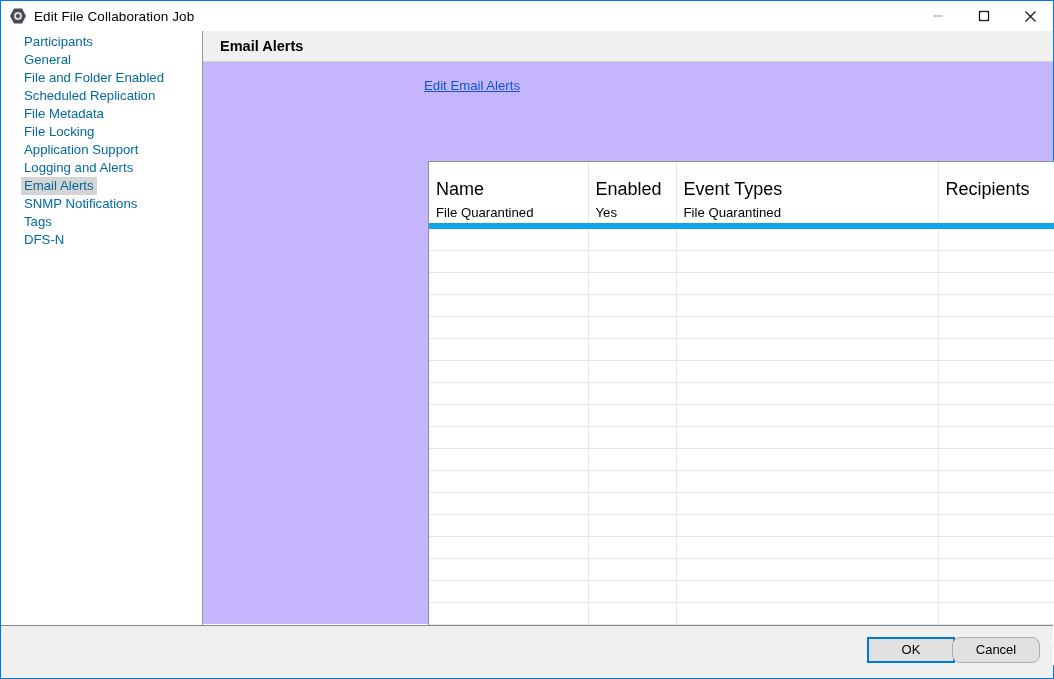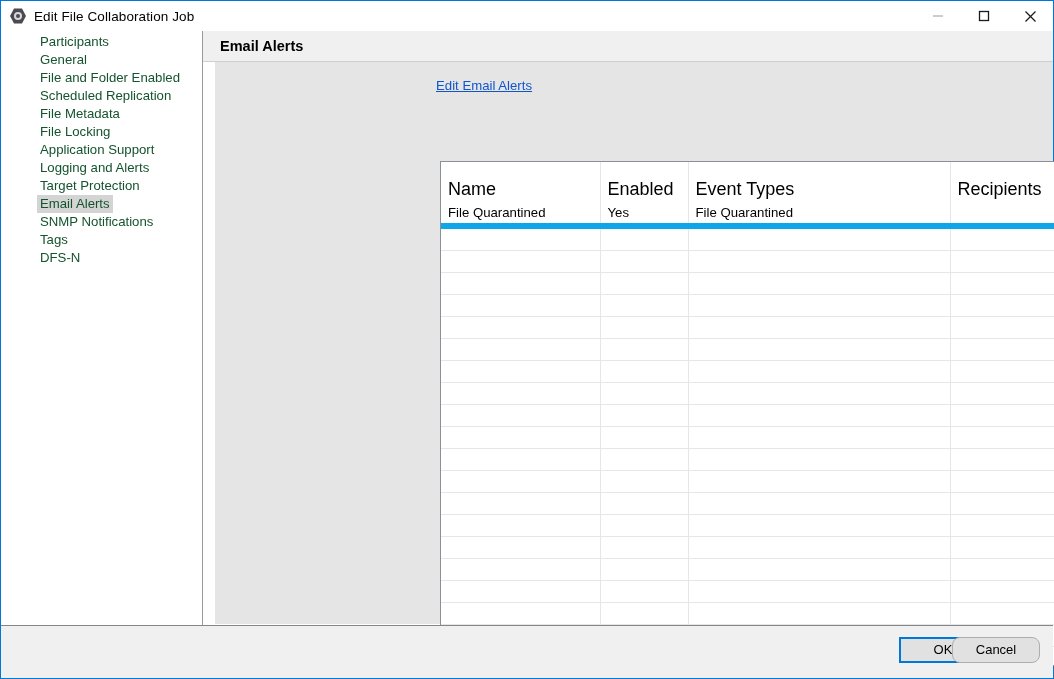--- a/index.html
+++ b/index.html
@@ -102,24 +102,24 @@
     min-width: 202px;
     background: #ffffff;
     border-right: 1px solid #9a9a9a;
     box-sizing: border-box;
     padding-top: 2px;
     height: 594px;
   }
   .nav-item {
     height: 18px;
     line-height: 18px;
-    margin: 0 0 0 36px;
+    margin: 0 0 0 20px;
     padding: 0 3px;
     font-size: 13.2px;
-    color: #14532d;
+    color: #0369a1;
     display: inline-block;
     white-space: nowrap;
   }
   .nav-row { height: 18px; }
   .nav-item.selected {
     background: #d4d4d4;
   }
 
   
   #content {
@@ -139,24 +139,23 @@
     box-sizing: border-box;
   }
   #panel-title {
     font-size: 14.5px;
     font-weight: bold;
     margin-left: 17px;
     color: #000;
   }
   #panel-inner {
     position: relative;
-    background: #e5e5e5;
+    background: #c4b5fd;
     height: 562px;
     box-sizing: border-box;
-    margin-left: 12px;
   }
   #edit-link {
     position: absolute;
     left: 221px;
     top: 16px;
     font-size: 13.2px;
     color: #1155cc;
     text-decoration: underline;
     cursor: pointer;
   }
@@ -229,21 +228,21 @@
     font-family: "Liberation Sans", sans-serif;
     background: #e1e1e1;
     border: 1px solid #adadad;
     box-sizing: border-box;
     text-align: center;
     line-height: 24px;
     color: #000;
     padding: 0;
   }
   #ok-button {
-    left: 898px;
+    left: 866px;
     border: 2px solid #0078d7;
     line-height: 22px;
   }
   #cancel-button {
     left: 951px;
     border-radius: 8px;
   }
 </style>
 </head>
 <body>
@@ -282,21 +281,20 @@
 
     <div id="sidebar">
       <div class="nav-row"><span class="nav-item">Participants</span></div>
       <div class="nav-row"><span class="nav-item">General</span></div>
       <div class="nav-row"><span class="nav-item">File and Folder Enabled</span></div>
       <div class="nav-row"><span class="nav-item">Scheduled Replication</span></div>
       <div class="nav-row"><span class="nav-item">File Metadata</span></div>
       <div class="nav-row"><span class="nav-item">File Locking</span></div>
       <div class="nav-row"><span class="nav-item">Application Support</span></div>
       <div class="nav-row"><span class="nav-item">Logging and Alerts</span></div>
-      <div class="nav-row"><span class="nav-item">Target Protection</span></div>
       <div class="nav-row"><span class="nav-item selected">Email Alerts</span></div>
       <div class="nav-row"><span class="nav-item">SNMP Notifications</span></div>
       <div class="nav-row"><span class="nav-item">Tags</span></div>
       <div class="nav-row"><span class="nav-item">DFS-N</span></div>
     </div>
 
     <div id="content">
       <div id="panel-header">
         <div id="panel-title">Email Alerts</div>
       </div>

